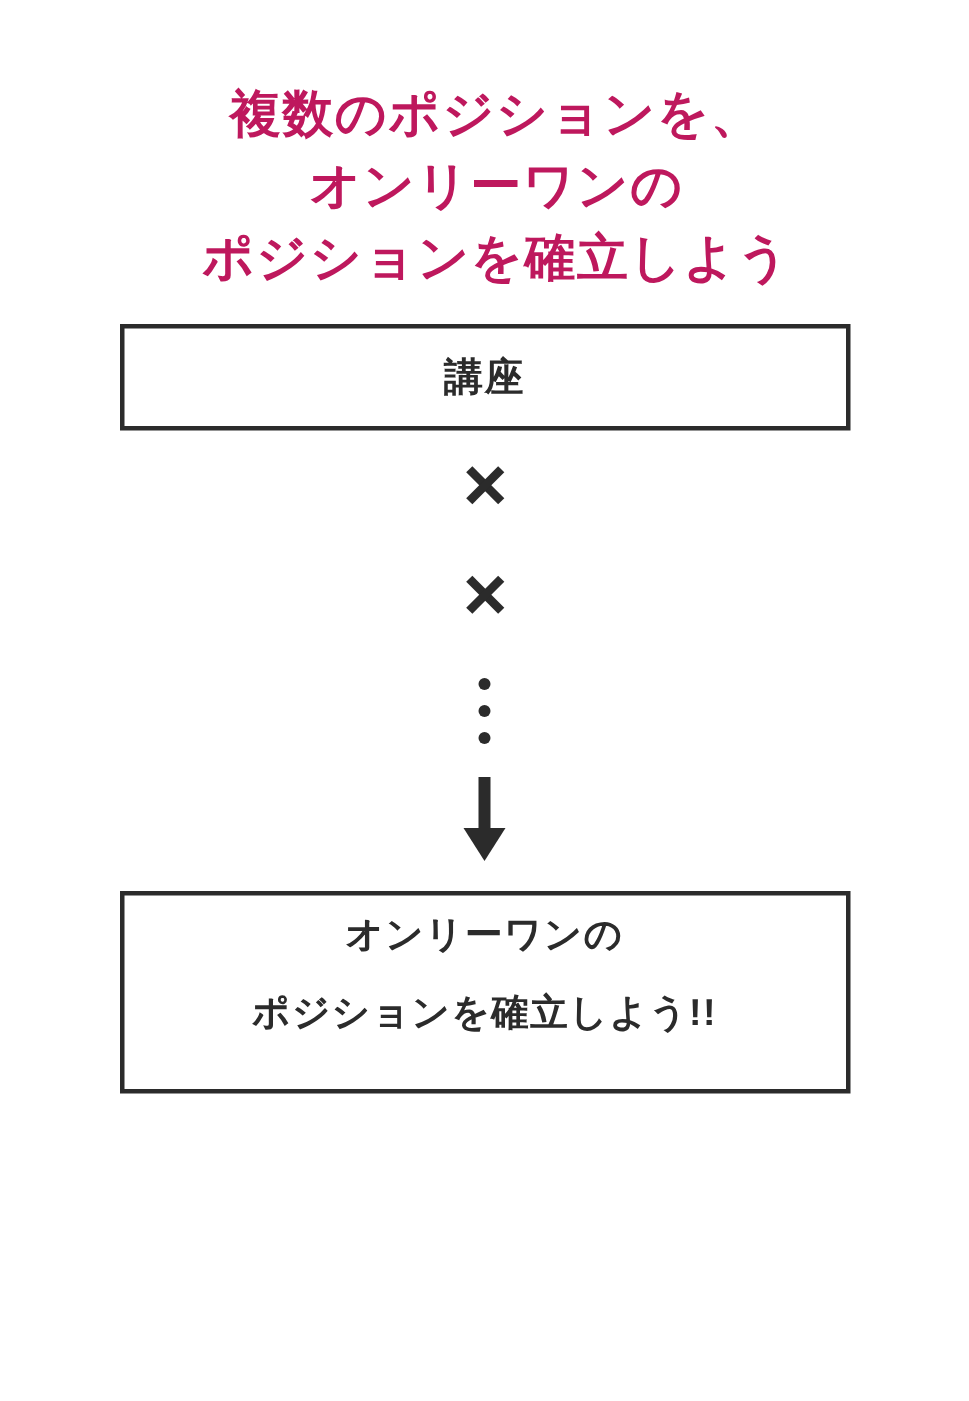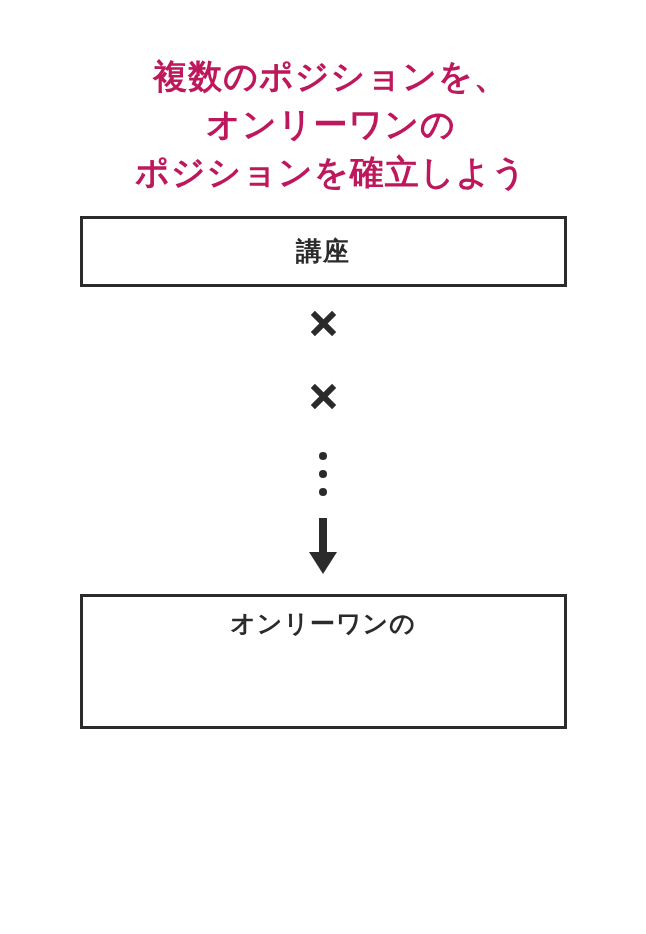--- a/index.html
+++ b/index.html
@@ -127,16 +127,17 @@
         <span class="dot"></span>
       </div>
       <svg class="arrow-svg" role="img" width="30" height="56" viewBox="0 0 30 56" aria-label="↓">
         <rect x="11" y="0" width="8" height="40" fill="#2b2b2b"></rect>
         <polygon points="1,34 29,34 15,56" fill="#2b2b2b"></polygon>
       </svg>
     </div>
 
     <div class="result-box">
       <span>オンリーワンの</span>
+      <span>ポジションを確立しよう!!</span>
     </div>
 
   </div>
 </div>
 
 </body></html>

